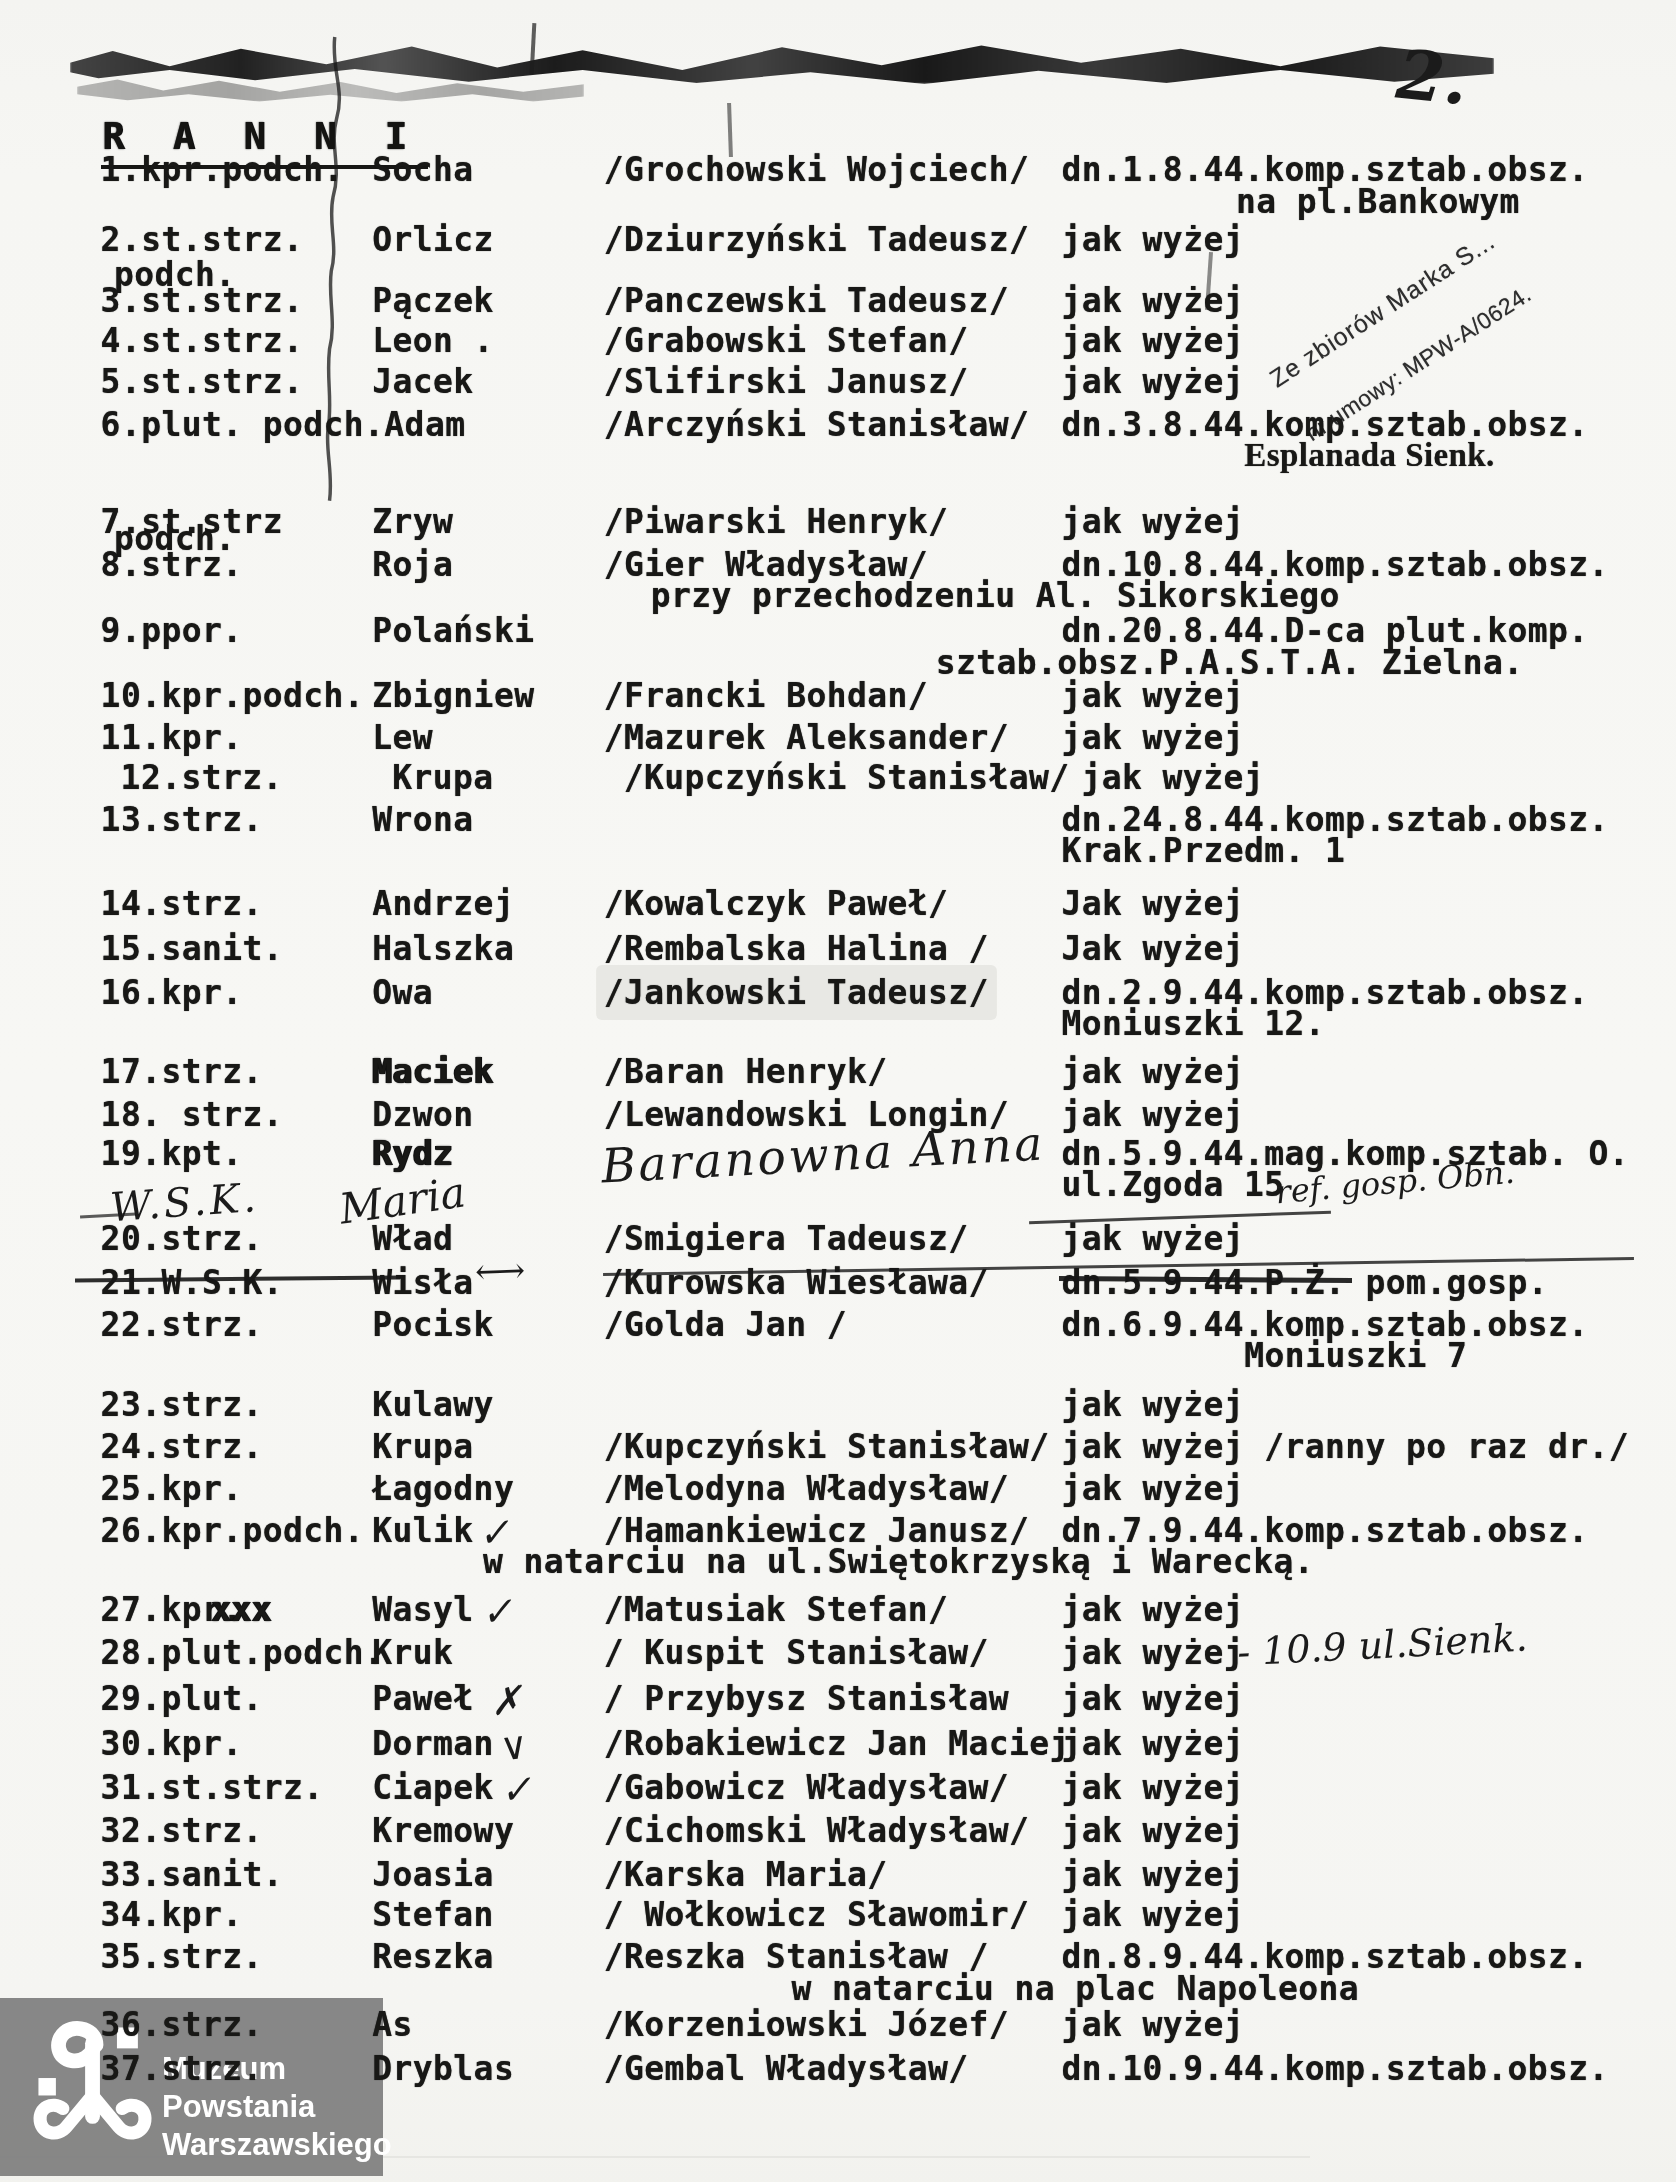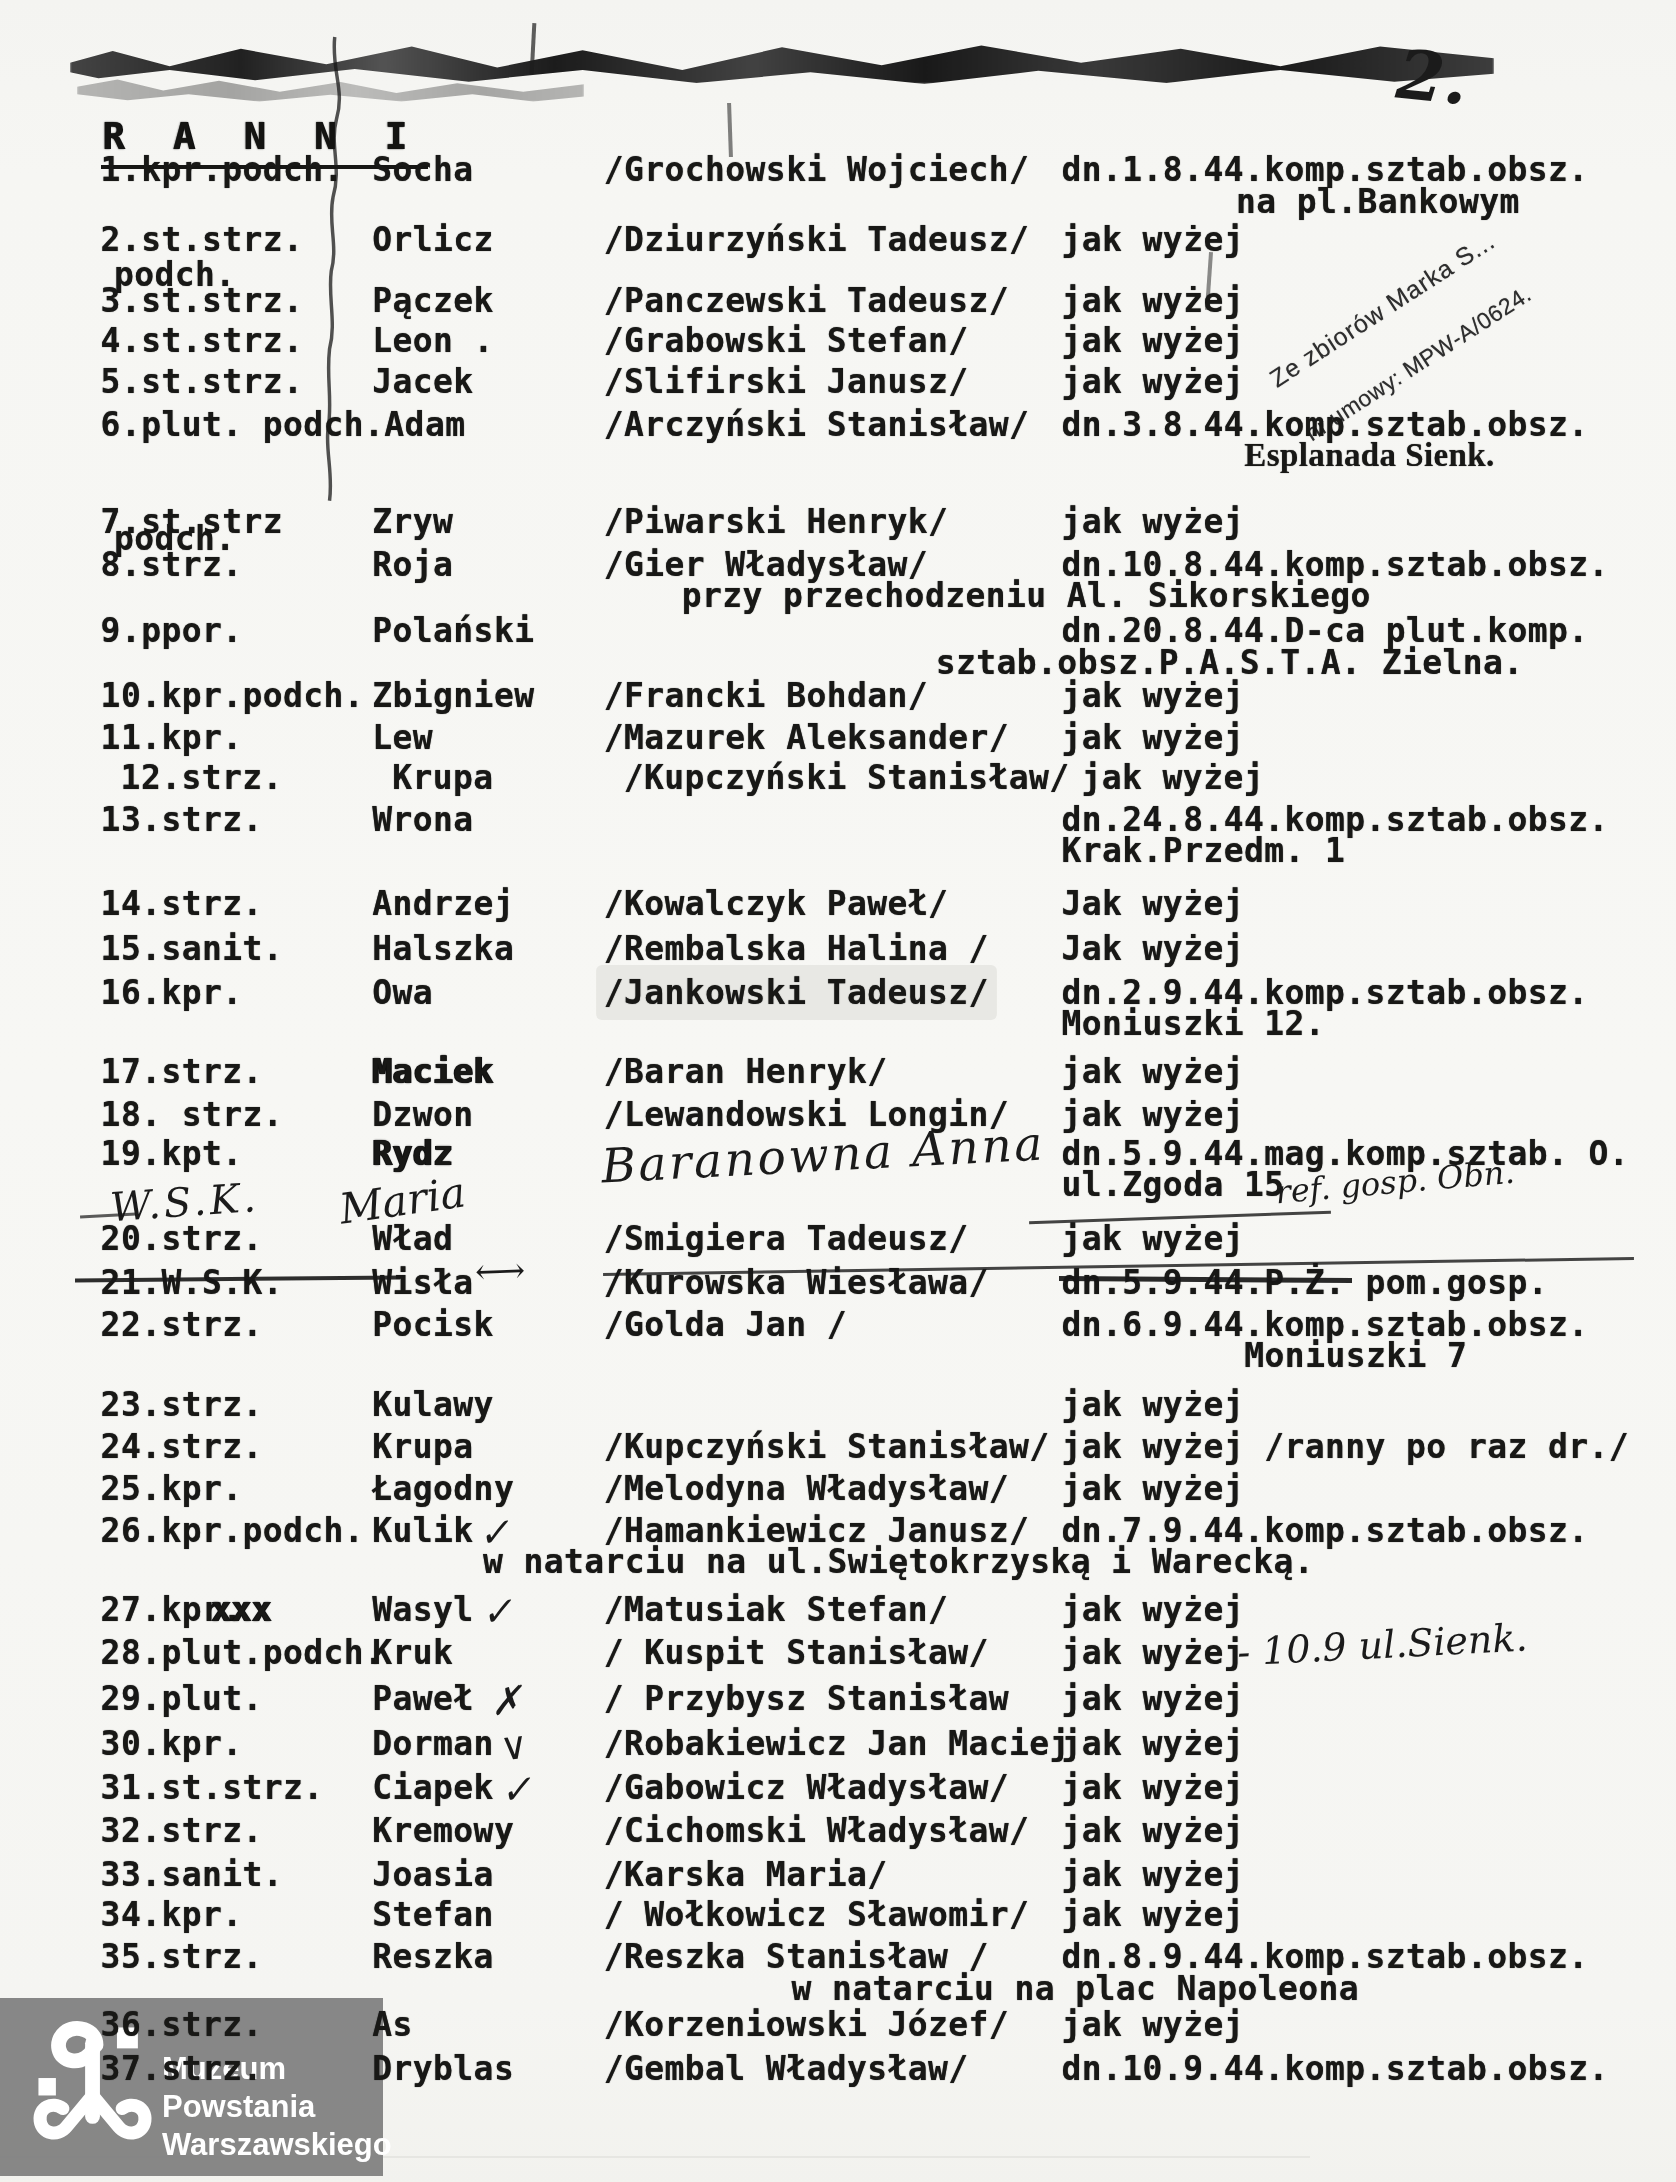--- a/index.html
+++ b/index.html
@@ -196,21 +196,21 @@
       <div class="row" style="top: 519px;">
         <span class="cell cont" style="left: 6.8%;">podch.</span>
       </div>
       <div class="row" style="top: 545px;">
         <span class="cell c1">8.strz.</span>
         <span class="cell c2">Roja</span>
         <span class="cell c3">/Gier Władysław/</span>
         <span class="cell c4">dn.10.8.44.komp.sztab.obsz.</span>
       </div>
       <div class="row" style="top: 576px;">
-        <span class="cell cont" style="left: 38.8%; margin-left: 31px;">przy przechodzeniu Al. Sikorskiego</span>
+        <span class="cell cont" style="left: 38.8%;">przy przechodzeniu Al. Sikorskiego</span>
       </div>
       <div class="row" style="top: 611px;">
         <span class="cell c1">9.ppor.</span>
         <span class="cell c2">Polański</span>
         <span class="cell c4">dn.20.8.44.D-ca plut.komp.</span>
       </div>
       <div class="row" style="top: 643px;">
         <span class="cell cont" style="left: 55.8%;">sztab.obsz.P.A.S.T.A. Zielna.</span>
       </div>
       <div class="row" style="top: 676px;">

